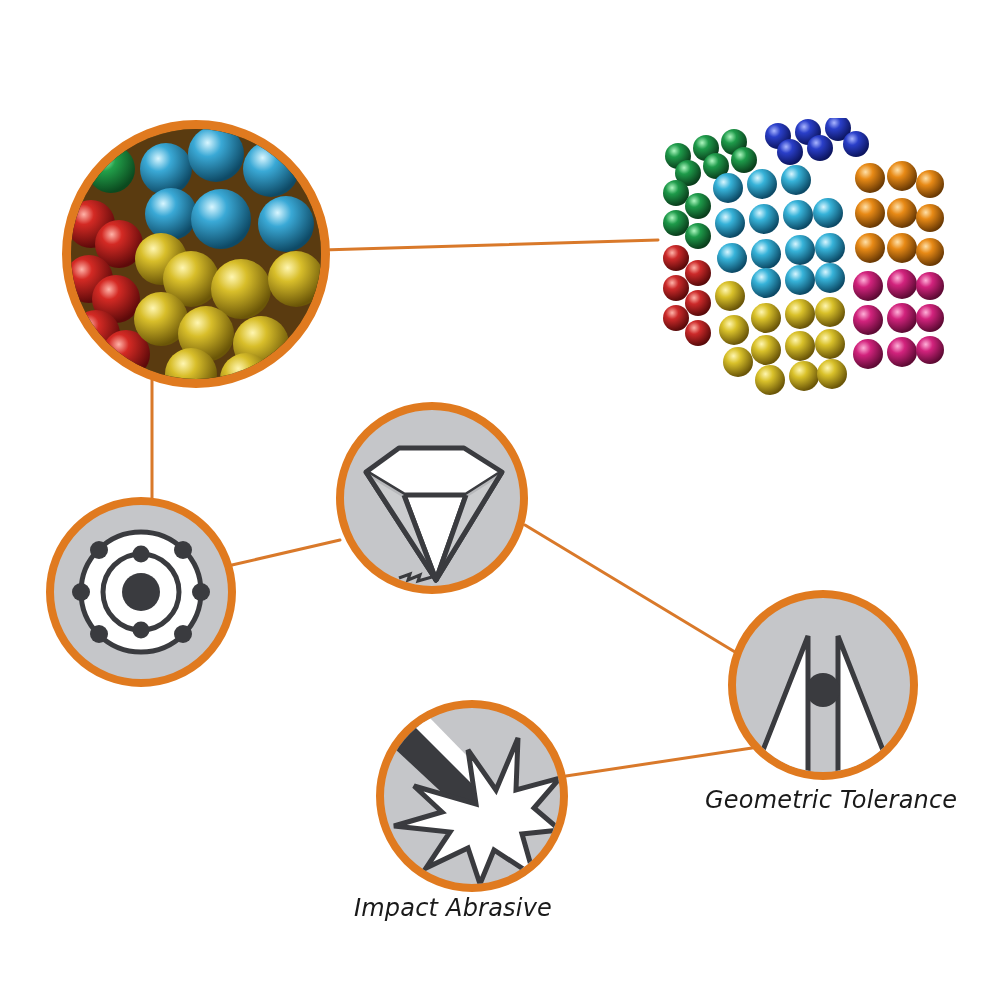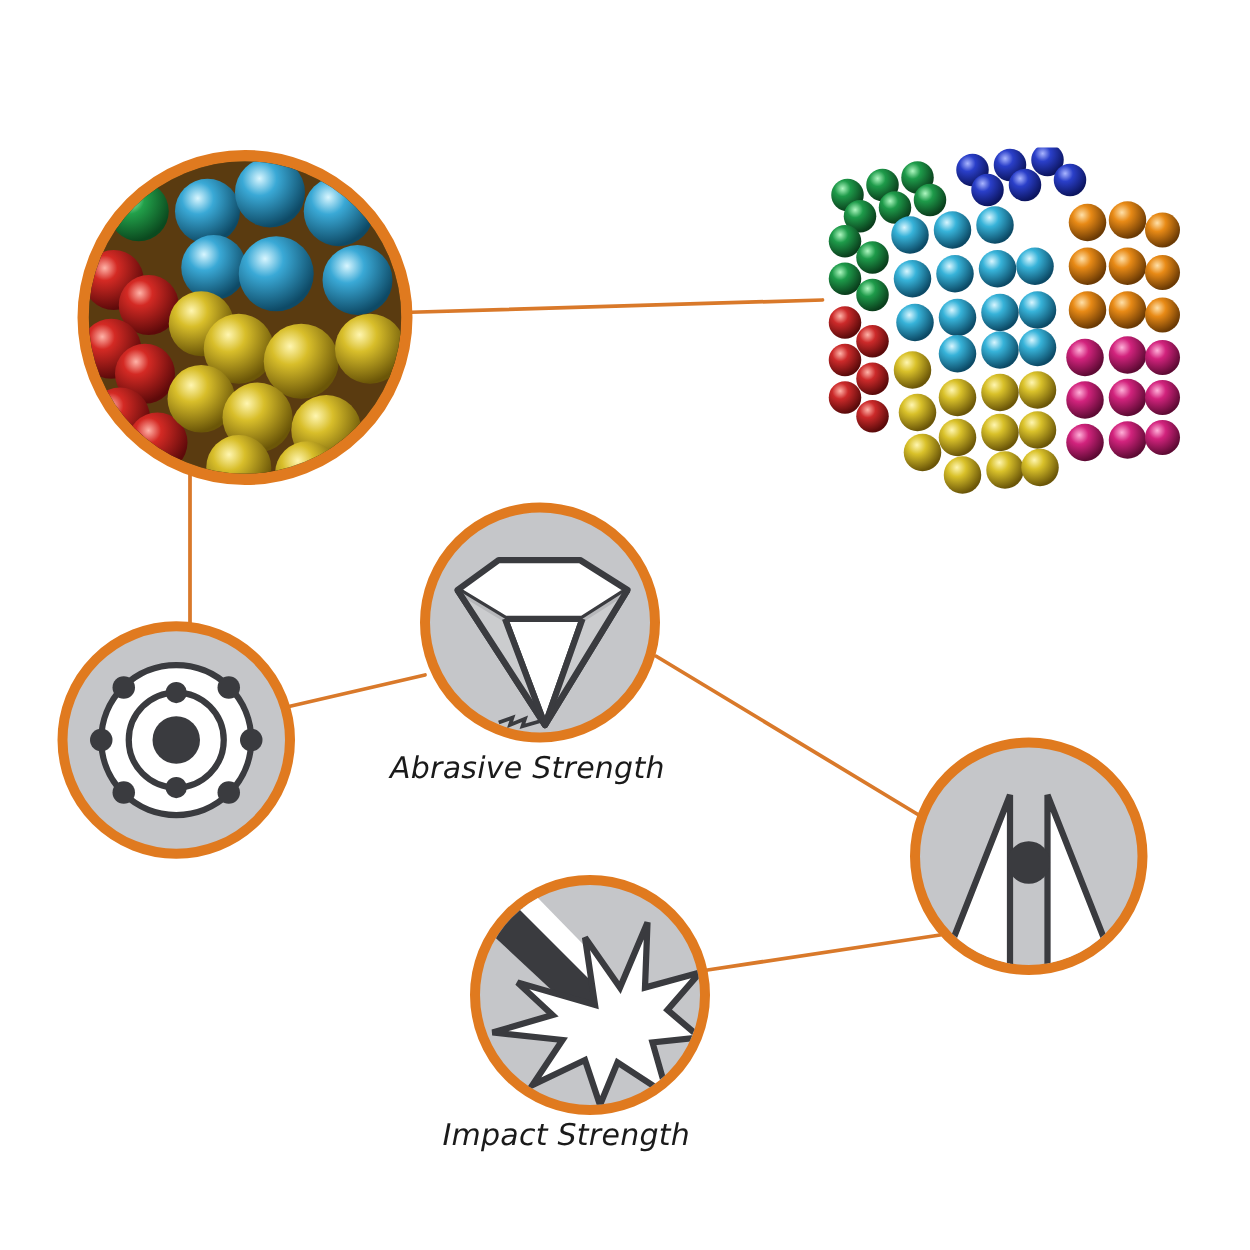--- a/index.html
+++ b/index.html
@@ -229,34 +229,34 @@
       <polygon points="22,62 55,38 120,38 158,62 122,85 60,85" fill="#ffffff" stroke="#3a3b3f" stroke-width="5" stroke-linejoin="round"></polygon>
       <polyline points="22,62 92,170 158,62" fill="none" stroke="#3a3b3f" stroke-width="5" stroke-linejoin="round"></polyline>
       <polyline points="60,85 92,170 122,85" fill="none" stroke="#3a3b3f" stroke-width="5" stroke-linejoin="round"></polyline>
       <polygon points="22,62 60,85 92,170" fill="#c5c6c9" opacity="0.9"></polygon>
       <polygon points="158,62 122,85 92,170" fill="#c5c6c9" opacity="0.9"></polygon>
       <polyline points="22,62 92,170 158,62" fill="none" stroke="#3a3b3f" stroke-width="5" stroke-linejoin="round"></polyline>
       <polyline points="60,85 92,170 122,85" fill="none" stroke="#3a3b3f" stroke-width="5" stroke-linejoin="round"></polyline>
       <polyline points="55,168 66,164 64,170 76,165 74,171 88,167" fill="none" stroke="#3a3b3f" stroke-width="3"></polyline>
     </svg>
   </div>
-  <div class="label" style="left:312px; top:600px;">Abrasive Strength</div>
 
   <div class="node" style="left:728px; top:590px; width:190px; height:190px;">
     <svg viewBox="0 0 174 174">
       <polygon points="20,170 72,38 72,174" fill="#ffffff"></polygon>
       <polygon points="154,170 102,38 102,174" fill="#ffffff"></polygon>
       <polyline points="20,170 72,38 72,174" fill="none" stroke="#3a3b3f" stroke-width="5" stroke-linejoin="miter"></polyline>
       <polyline points="154,170 102,38 102,174" fill="none" stroke="#3a3b3f" stroke-width="5" stroke-linejoin="miter"></polyline>
       <circle cx="87" cy="92" r="17" fill="#3a3b3f"></circle>
     </svg>
   </div>
+  <div class="label" style="left:705px; top:786px;">Geometric Tolerance</div>
 
   <div class="node" style="left:376px; top:700px; width:192px; height:192px;">
     <svg viewBox="0 0 176 176">
       <polygon points="10,40 30,14 120,100 98,122" fill="#3a3b3f"></polygon>
       <polygon points="30,18 44,8 126,92 116,104" fill="#ffffff"></polygon>
       <polygon points="30,78 92,96 84,42 112,82 134,30 132,82 176,70 150,100 176,122 138,126 150,168 110,142 96,176 84,140 42,160 66,124 10,118 58,104" fill="#ffffff" stroke="#3a3b3f" stroke-width="5" stroke-linejoin="miter"></polygon>
     </svg>
   </div>
-  <div class="label" style="left:354px; top:894px;">Impact Strength</div>
+  <div class="label" style="left:354px; top:894px;">Impact Abrasive</div>
 
 </div>
 
 </body></html>

